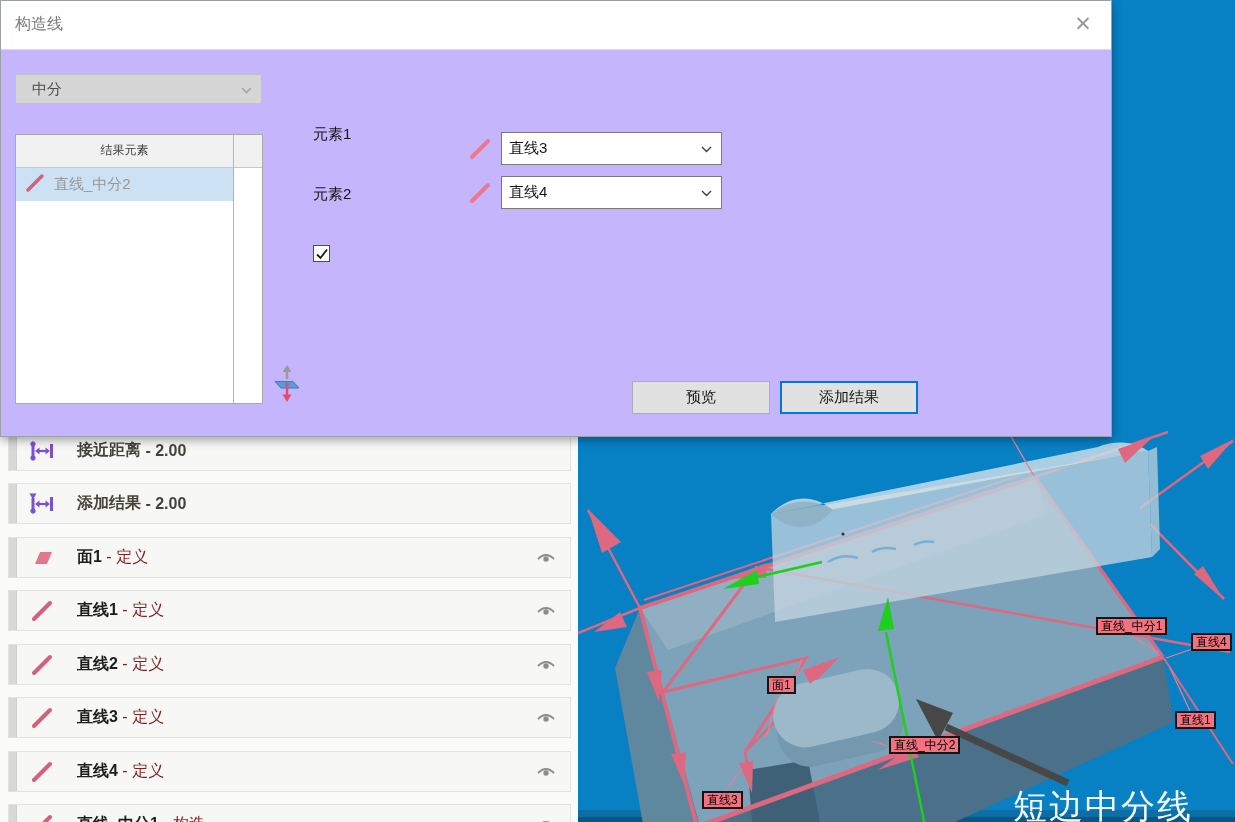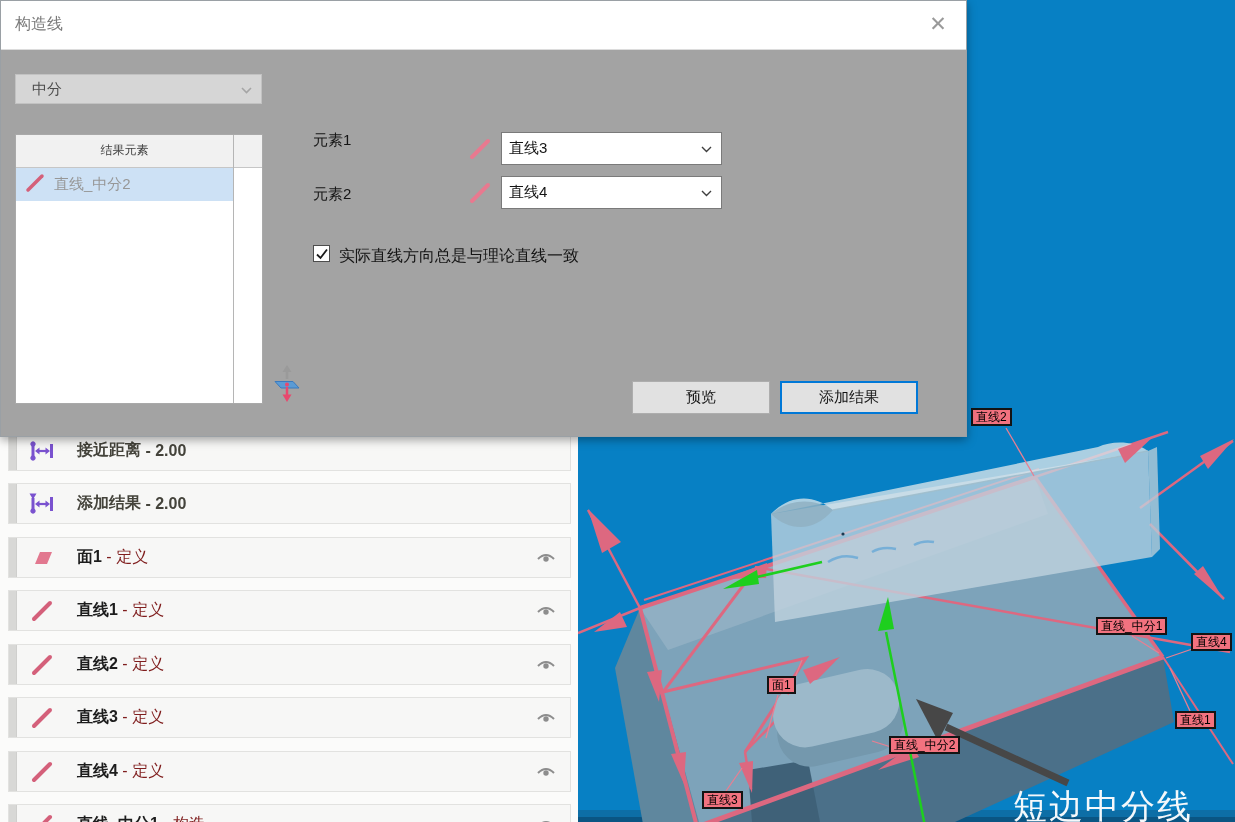--- a/index.html
+++ b/index.html
@@ -17,21 +17,21 @@
   .trow{position:absolute;left:8px;width:563px;height:41px;background:#f7f7f6;
         border:1px solid #e2e2e0;display:flex;align-items:center;box-sizing:border-box;}
   .trow .grip{width:7px;height:100%;background:#d8d8d6;border-right:1px solid #cfcfcd;flex:0 0 auto;}
   .trow .t-icon{width:26px;height:24px;margin-left:12px;flex:0 0 auto;display:flex;align-items:center;justify-content:center;}
   .trow .t-name{margin-left:22px;font-size:16px;font-weight:700;color:#1d1d1d;white-space:pre;}
   .trow .t-suffix{font-size:16px;color:#7f1d1d;white-space:pre;}
   .trow.dist .t-name,.trow.dist .t-suffix{color:#44433b;font-weight:700;}
   .trow .eye{margin-left:auto;margin-right:14px;flex:0 0 auto;display:flex;align-items:center;}
 
   
-  #dialog{position:absolute;left:0;top:0;width:967px;height:437px;background:#a3a3a3;
+  #dialog{position:absolute;left:0;top:0;width:1112px;height:437px;background:#c4b5fd;
           border:1px solid #9aa0a5;box-sizing:border-box;box-shadow:0 3px 9px rgba(0,0,0,.35);z-index:10;}
   #dlg-titlebar{position:absolute;left:0;top:0;width:100%;height:48px;background:#fff;border-bottom:1px solid #dcdcdc;}
   #dlg-title{position:absolute;left:14px;top:13px;font-size:16px;color:#7a7a7a;}
   #dlg-close{position:absolute;right:14px;top:9px;width:28px;height:28px;color:#9a9a9a;font-size:21px;
              line-height:28px;text-align:center;cursor:default;}
   #method-combo{position:absolute;left:14px;top:73px;width:247px;height:30px;background:#d6d6d6;
                 border:1px solid #c2c2c2;box-sizing:border-box;font-size:15px;color:#4c4c4c;
                 display:flex;align-items:center;padding-left:16px;}
   #method-combo svg{position:absolute;right:9px;top:12px;}
   #result-list{position:absolute;left:14px;top:133px;width:248px;height:270px;background:#fff;
@@ -301,21 +301,21 @@
       <div id="rl-selected">
         <span class="li-icon">
           <svg width="22" height="20" viewBox="0 0 22 20">
               <line x1="4" y1="17" x2="18" y2="3" stroke="#d4607a" stroke-width="3.5" stroke-linecap="round"></line>
             </svg>
         </span>
         <span class="li-text">直线_中分2</span>
       </div>
     </div>
 
-    <div class="fld-label" style="top:130px;">元素1</div>
+    <div class="fld-label" style="top:124px;">元素1</div>
     <div class="fld-icon" style="top:135px;">
       <svg width="26" height="26" viewBox="0 0 26 26">
           <line x1="5" y1="21" x2="21" y2="5" stroke="#e8798f" stroke-width="4" stroke-linecap="round"></line>
         </svg>
     </div>
     <div class="fld-combo" style="top:131px;">
       <span>直线3</span>
       <svg width="11" height="7" viewBox="0 0 11 7">
         <polyline points="1,1 5.5,5.5 10,1" fill="none" stroke="#3f3f3f" stroke-width="1.4"></polyline>
       </svg>
@@ -332,21 +332,20 @@
       <svg width="11" height="7" viewBox="0 0 11 7">
         <polyline points="1,1 5.5,5.5 10,1" fill="none" stroke="#3f3f3f" stroke-width="1.4"></polyline>
       </svg>
     </div>
 
     <div id="dir-check">
       <svg width="14" height="14" viewBox="0 0 14 14">
         <polyline points="2,7.5 5.5,11 12,2.5" fill="none" stroke="#1a1a1a" stroke-width="1.8"></polyline>
       </svg>
     </div>
-    <div id="dir-label">实际直线方向总是与理论直线一致</div>
 
     <div id="flip-icon">
       <svg width="28" height="37" viewBox="0 0 28 37">
         <polygon points="14,0 9.5,7 18.5,7" fill="#9a9a9a"></polygon>
         <line x1="14" y1="5" x2="14" y2="14" stroke="#9a9a9a" stroke-width="2.5"></line>
         <polygon points="2,16.5 20,16.5 26,23 8,23" fill="#5b9bd5" stroke="#3a7abf" stroke-width="1"></polygon>
         <circle cx="14" cy="19.5" r="2" fill="#e8486e"></circle>
         <line x1="14" y1="22" x2="14" y2="31" stroke="#e8486e" stroke-width="2.5"></line>
         <polygon points="14,37 9.5,29.5 18.5,29.5" fill="#e8486e"></polygon>
       </svg>

